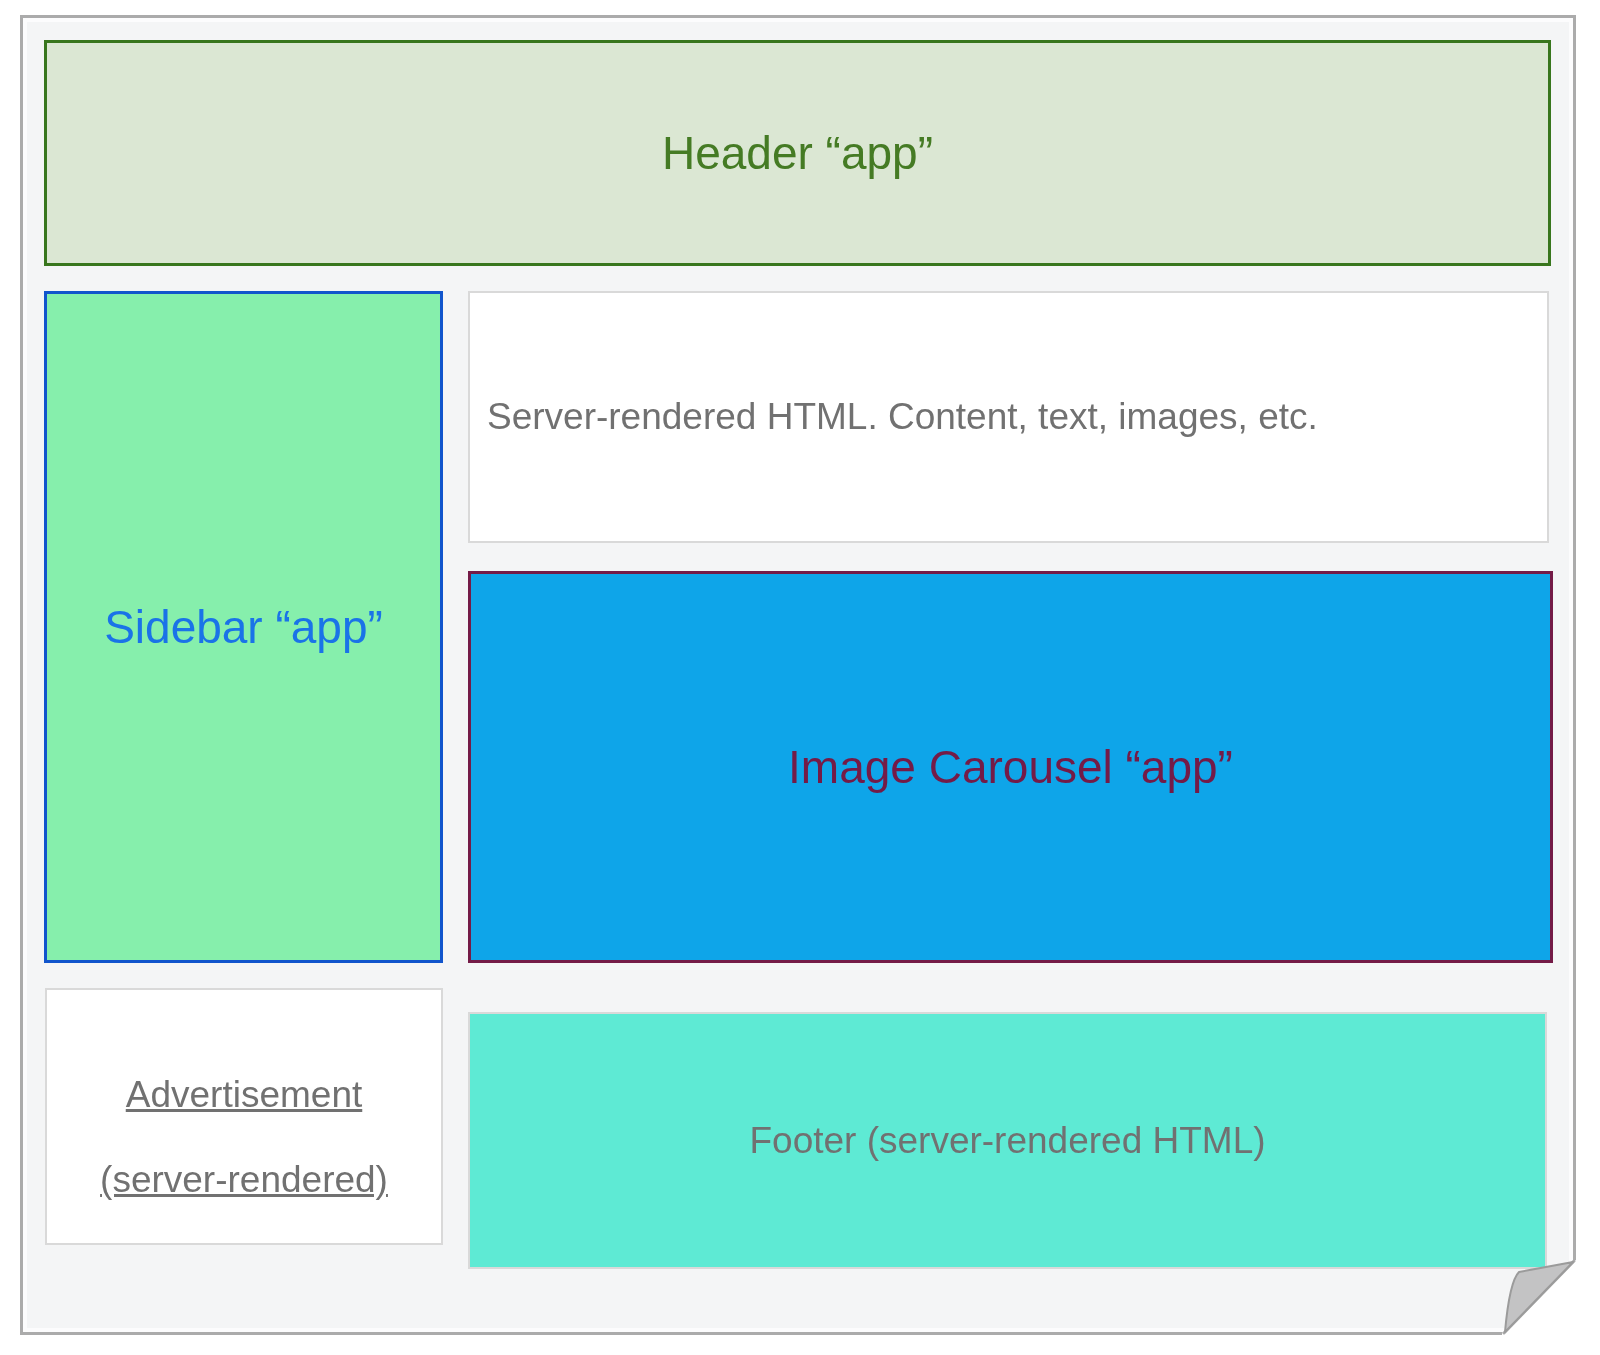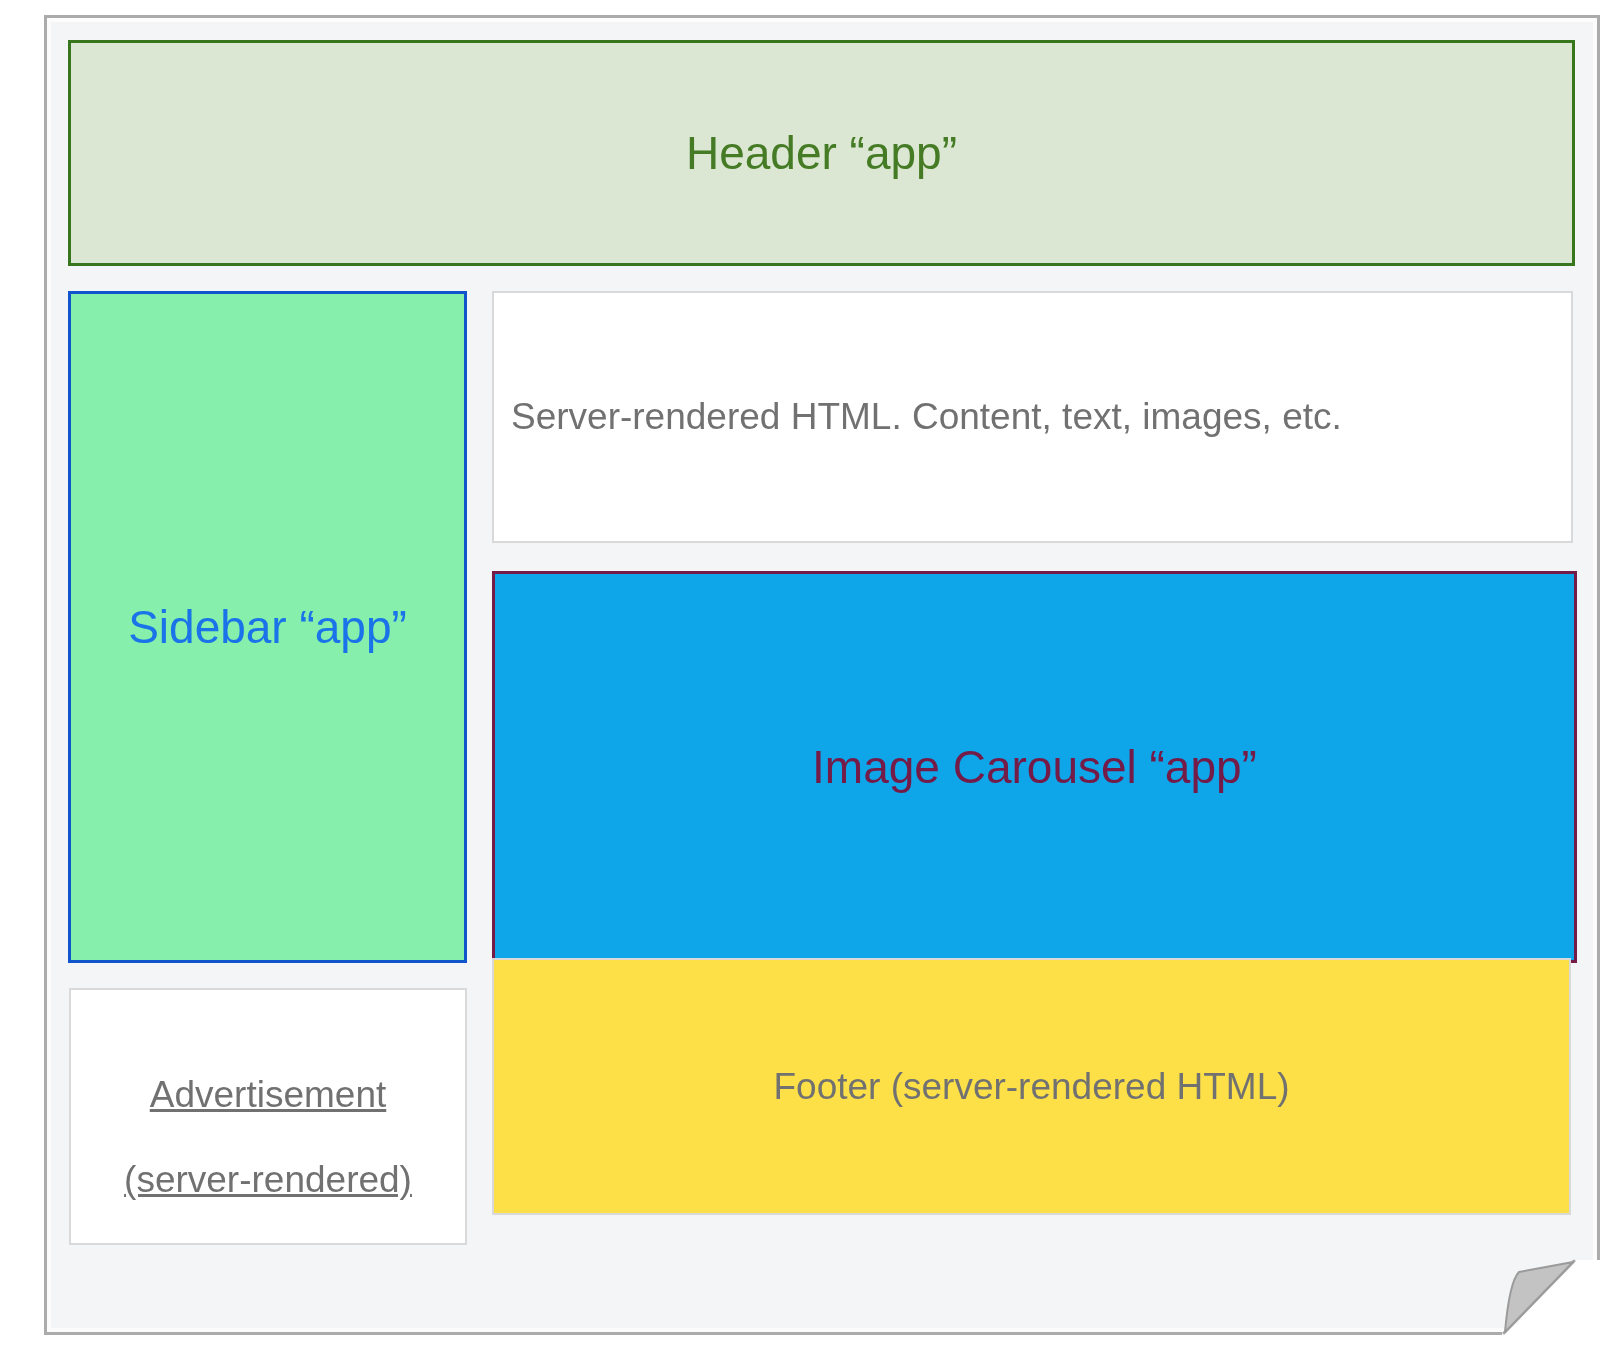--- a/index.html
+++ b/index.html
@@ -18,21 +18,20 @@
   .page {
     position: absolute;
     left: 20px;
     top: 15px;
     width: 1556px;
     height: 1320px;
     box-sizing: border-box;
     border: 3px solid #ababab;
     background: #f4f5f6;
     box-shadow: inset 0 0 0 4px #fcfcfd;
-    margin-left: 24px;
   }
   .box {
     position: absolute;
     box-sizing: border-box;
     display: flex;
     align-items: center;
     justify-content: center;
     text-align: center;
   }
   .box .label {
@@ -77,23 +76,23 @@
     left: 22px; top: 970px;
     width: 398px; height: 257px;
     background: #ffffff;
     border: 2px solid #d9d9d9;
     color: #717171;
     font-size: 37px;
     line-height: 1.15;
     text-decoration: underline;
   }
   .box-footer {
-    left: 445px; top: 940px;
+    left: 445px; top: 994px;
     width: 1079px; height: 257px;
-    background: #fde047;
+    background: #5eead4;
     border: 2px solid #d9d9d9;
     color: #717171;
     font-size: 37px;
   }
   .fold-corner {
     position: absolute;
     left: 1440px;
     top: 1190px;
     width: 161px;
     height: 166px;

